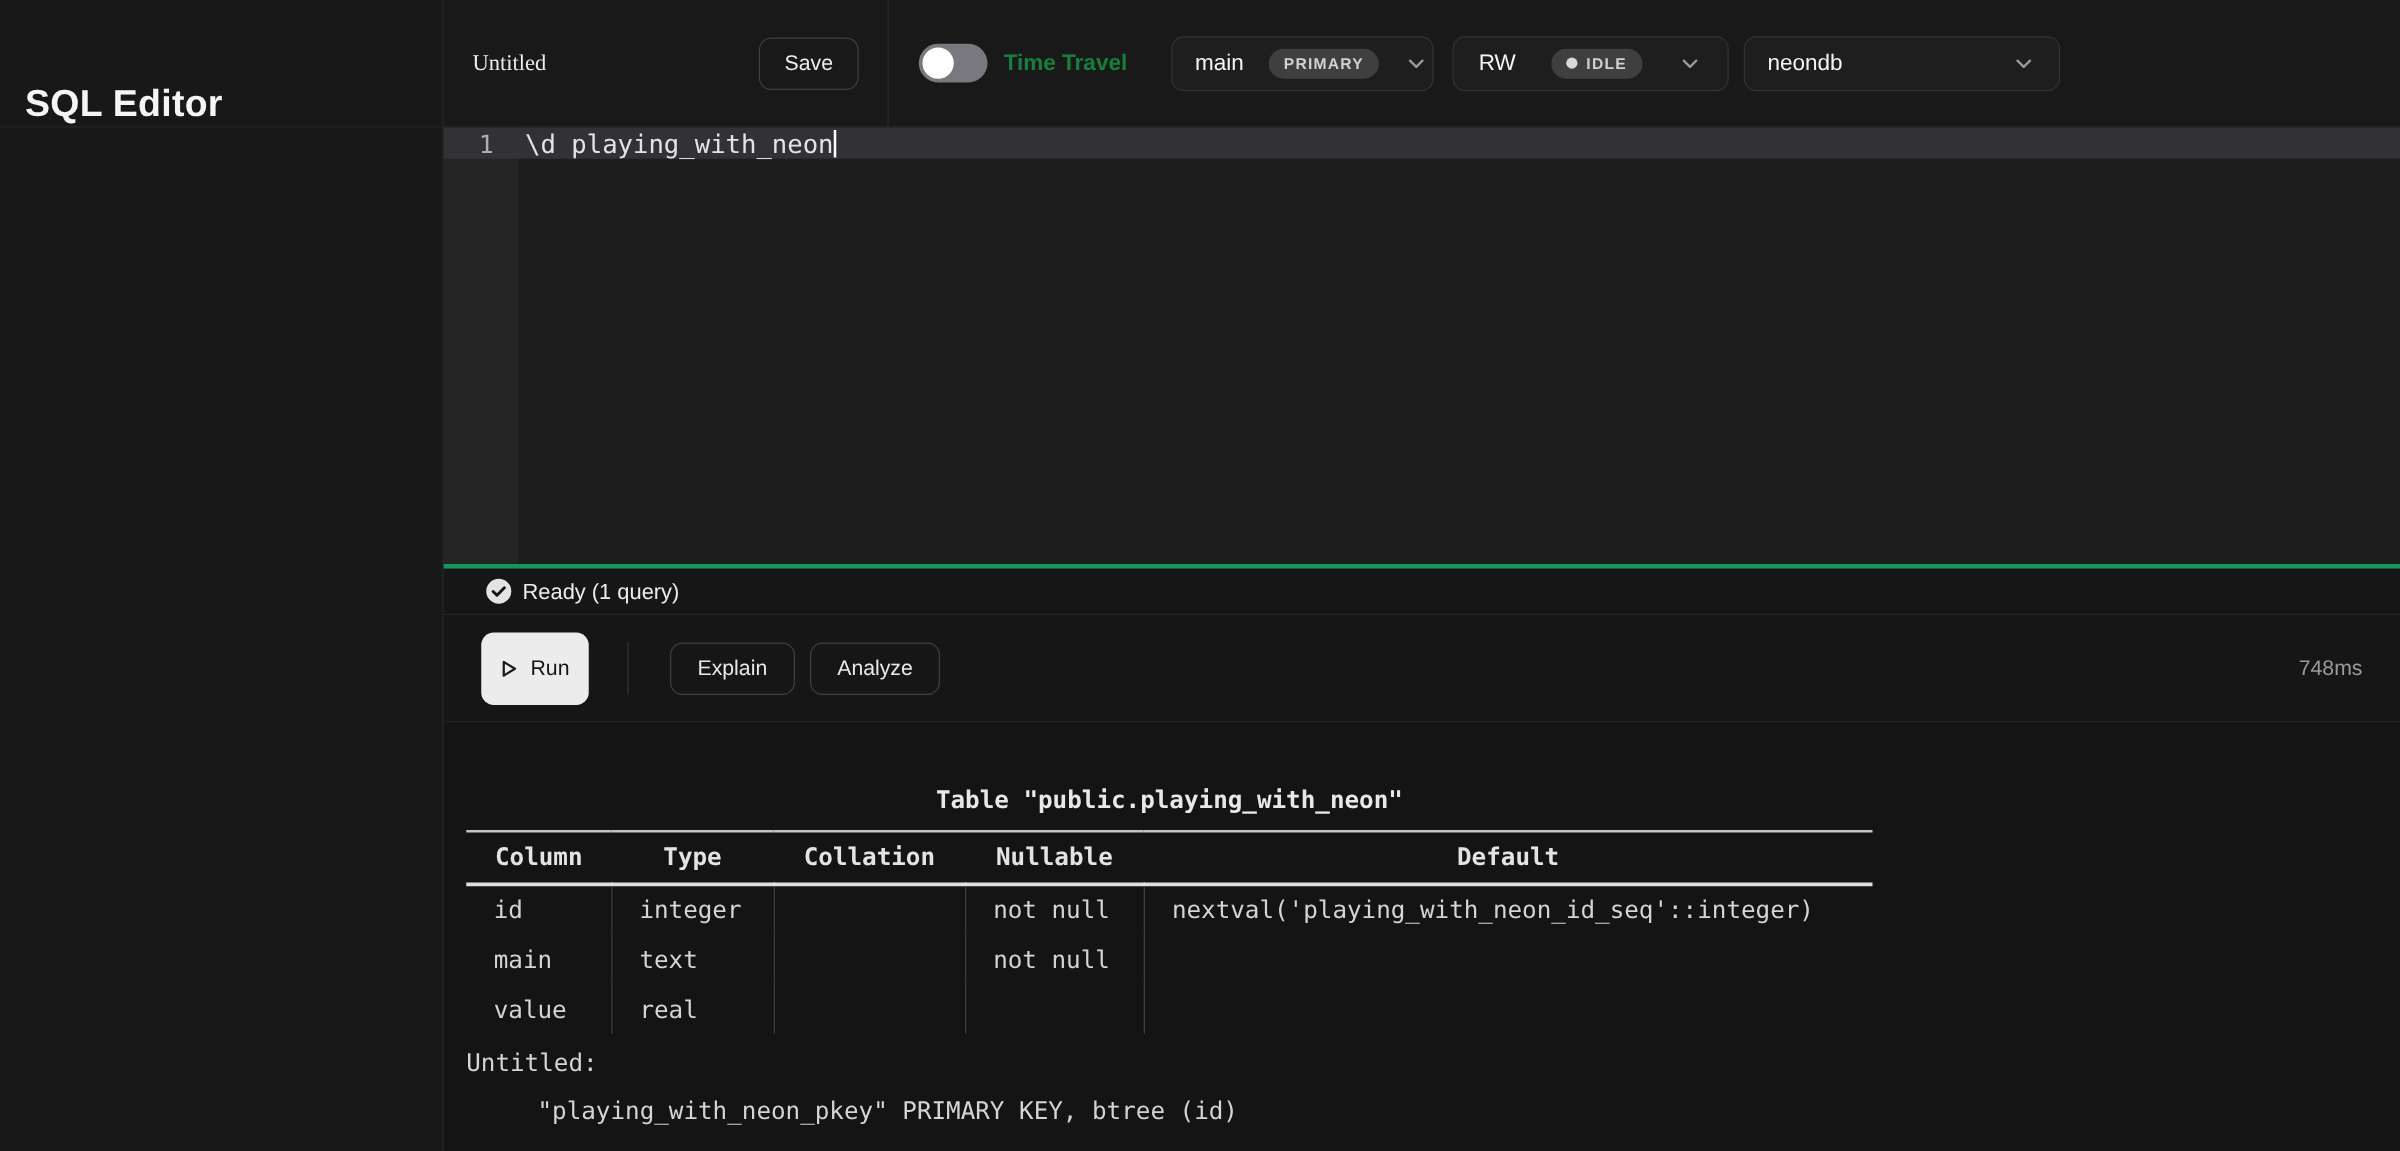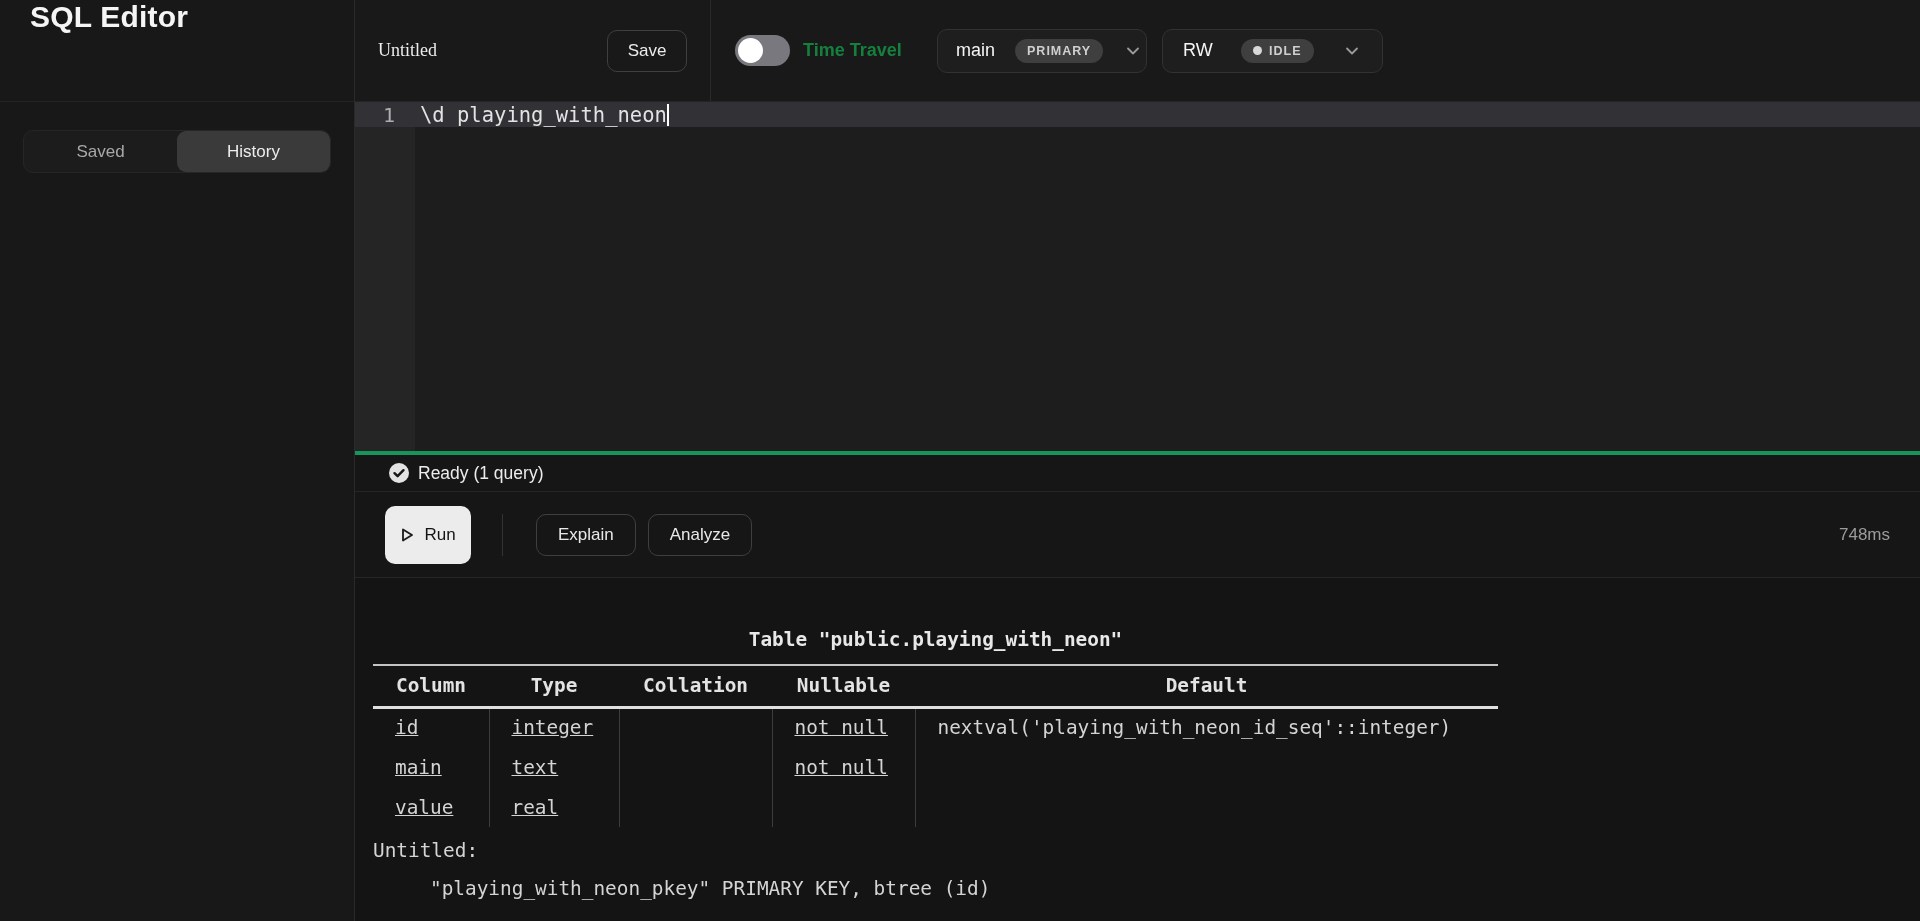--- a/index.html
+++ b/index.html
@@ -3,21 +3,21 @@
 <meta charset="utf-8">
 <style>
   * { margin:0; padding:0; box-sizing:border-box; }
   html,body { width:1920px; height:921px; background:#141414; overflow:hidden;
     font-family:"Liberation Sans", sans-serif; }
   body { display:flex; }
   .mono { font-family:"DejaVu Sans Mono", monospace; }
 
   
   .sidebar { width:355px; height:100%; background:#181818; border-right:1px solid #2a2a2a; flex:0 0 355px; }
-  .sidebar-header { height:102px; border-bottom:1px solid #242424; display:flex; align-items:flex-start; padding-left:30px; }
+  .sidebar-header { height:102px; border-bottom:1px solid #242424; display:flex; align-items:flex-end; padding-left:20px; }
   .sidebar-title { font-size:30px; font-weight:700; color:#f5f5f5; letter-spacing:0.2px; }
   .tabs { margin:28px 23px 0 23px; height:43px; background:#1c1c1c; border:1px solid #262626; border-radius:10px; display:flex; }
   .tab { flex:1; display:flex; align-items:center; justify-content:center; font-size:17px; color:#a8a8a8; border-radius:9px; cursor:pointer; }
   .tab.active { background:#3a3a3a; color:#ededed; }
 
   
   .main { flex:1; display:flex; flex-direction:column; height:100%; }
 
   
   .topbar { height:102px; background:#191919; border-bottom:1px solid #242424; display:flex; flex:0 0 102px; }
@@ -64,35 +64,31 @@
 
   
   .results { flex:1; background:#141414; padding-left:18px; color:#d4d4d4; }
   .results .mono { font-size:19.4px; }
   .res-title { width:1125px; text-align:center; margin-top:48px; height:28px; line-height:28px; font-weight:700; color:#e8e8e8; }
   .res-table { width:1125px; border-collapse:collapse; margin-top:10px; table-layout:fixed; }
   .res-table thead tr { height:42px; border-top:2px solid #c4c4c4; border-bottom:3px solid #e0e0e0; }
   .res-table th { font-weight:700; text-align:center; color:#e3e3e3; font-size:19.4px; font-family:"DejaVu Sans Mono", monospace; }
   .res-table tbody tr { height:40px; }
   .res-table tbody td { padding-left:22px; font-size:19.4px; font-family:"DejaVu Sans Mono", monospace; color:#d4d4d4; white-space:nowrap; overflow:visible; }
-  .res-table tbody td:not(:last-child) { border-right:1px solid #3d3d3d;text-decoration:underline; }
+  .res-table tbody td:not(:last-child) { border-right:1px solid #3d3d3d; }
   .col1{width:116px;} .col2{width:130px;} .col3{width:153px;} .col4{width:143px;} .col5{width:583px;}
   .idx-label { margin-top:12px; height:24px; line-height:24px; }
   .idx-detail { margin-top:14px; height:24px; line-height:24px; padding-left:57px; }
 </style>
 </head>
 <body>
 
 <aside class="sidebar">
   <div class="sidebar-header">
     <div class="sidebar-title">SQL Editor</div>
-  </div>
-  <div class="tabs">
-    <div class="tab">Saved</div>
-    <div class="tab active">History</div>
   </div>
 </aside>
 
 <div class="main">
   <div class="topbar">
     <div class="topbar-left">
       <span class="query-title">Untitled</span>
       <button class="save-btn">Save</button>
     </div>
     <div class="topbar-right">
@@ -106,20 +102,26 @@
         <svg class="chev" viewBox="0 0 24 24" fill="none" stroke="#9a9a9a" stroke-width="2.2" stroke-linecap="round" stroke-linejoin="round">
             <polyline points="6 9 12 15 18 9"></polyline>
           </svg>
       </div>
       <div class="dd dd-compute">
         <span class="dd-text bold">RW</span>
         <span class="pill">
             <span class="dot"></span>
             <span>IDLE</span>
           </span>
+        <svg class="chev" viewBox="0 0 24 24" fill="none" stroke="#9a9a9a" stroke-width="2.2" stroke-linecap="round" stroke-linejoin="round">
+            <polyline points="6 9 12 15 18 9"></polyline>
+          </svg>
+      </div>
+      <div class="dd dd-db">
+        <span class="dd-text">neondb</span>
         <svg class="chev" viewBox="0 0 24 24" fill="none" stroke="#9a9a9a" stroke-width="2.2" stroke-linecap="round" stroke-linejoin="round">
             <polyline points="6 9 12 15 18 9"></polyline>
           </svg>
       </div>
     </div>
   </div>
 
   <div class="editor">
     <div class="gutter"></div>
     <div class="code-line mono">

